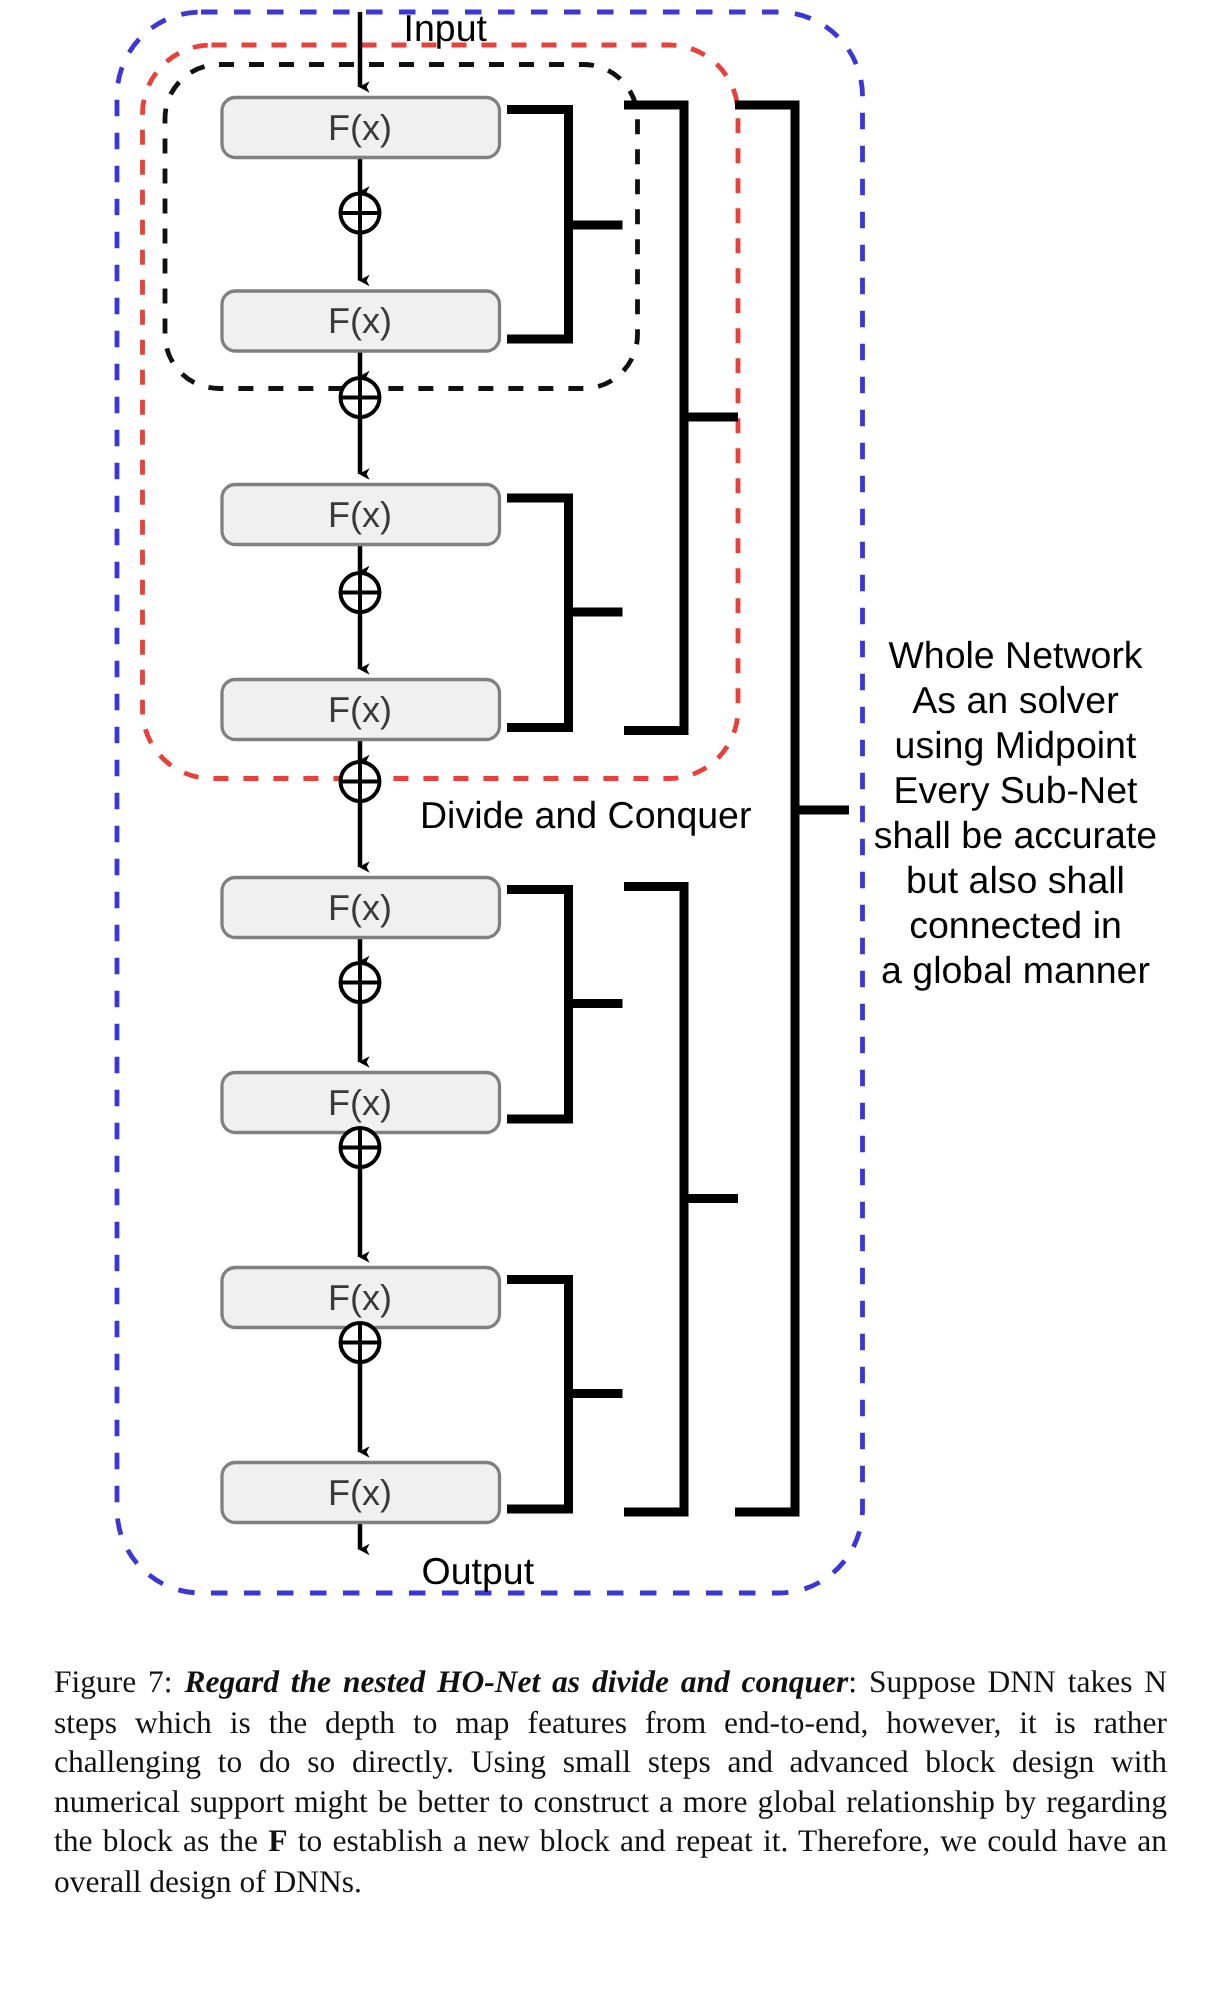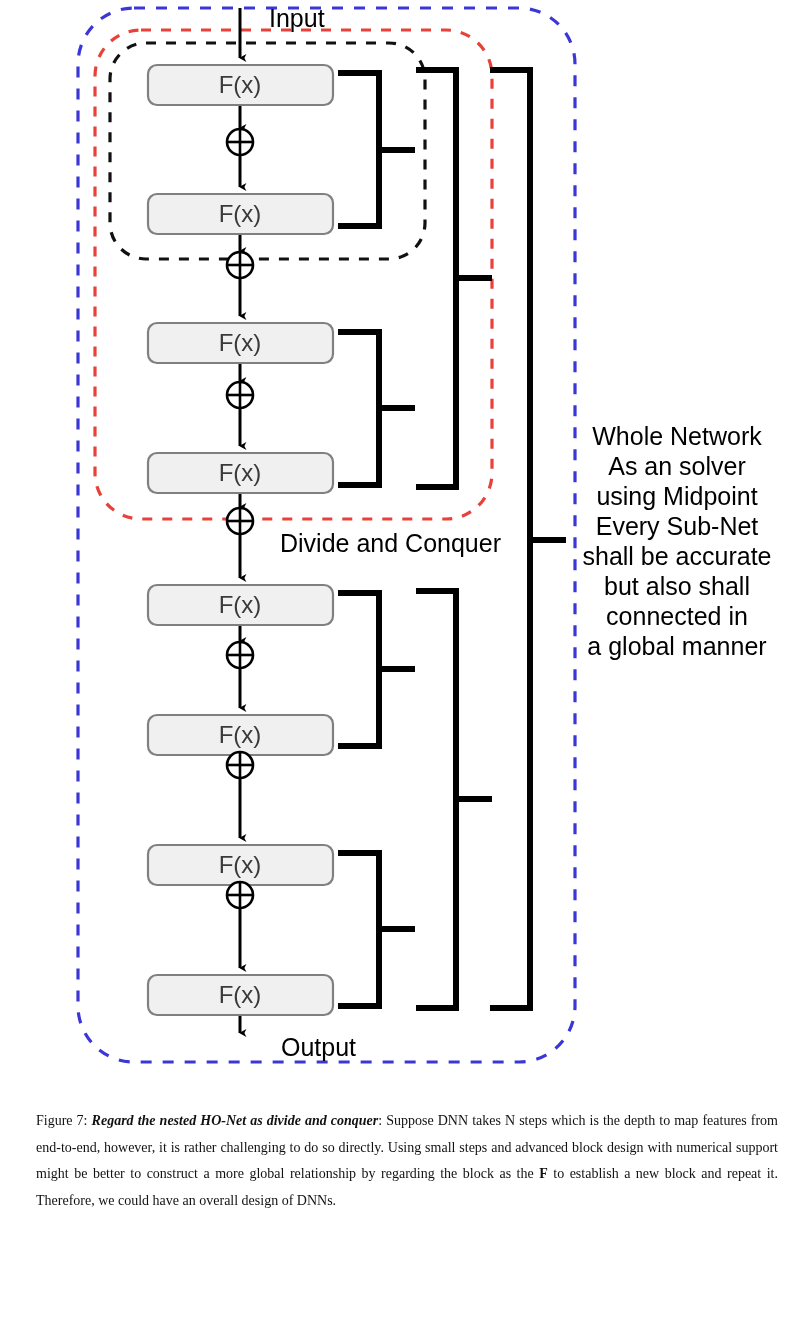--- a/index.html
+++ b/index.html
@@ -40,21 +40,21 @@
     font-family: "Liberation Sans", sans-serif;
     font-size: 25px;
     fill: #000000;
   }
   #caption {
     position: absolute;
     left: 36px;
     top: 1108px;
     width: 742px;
     font-family: "Liberation Serif", serif;
-    font-size: 14px;
+    font-size: 21px;
     line-height: 26.5px;
     color: #111111;
     text-align: justify;
     text-justify: inter-word;
   }
   #caption .cap-emph {
     font-weight: bold;
     font-style: italic;
   }
   #caption .cap-f {

